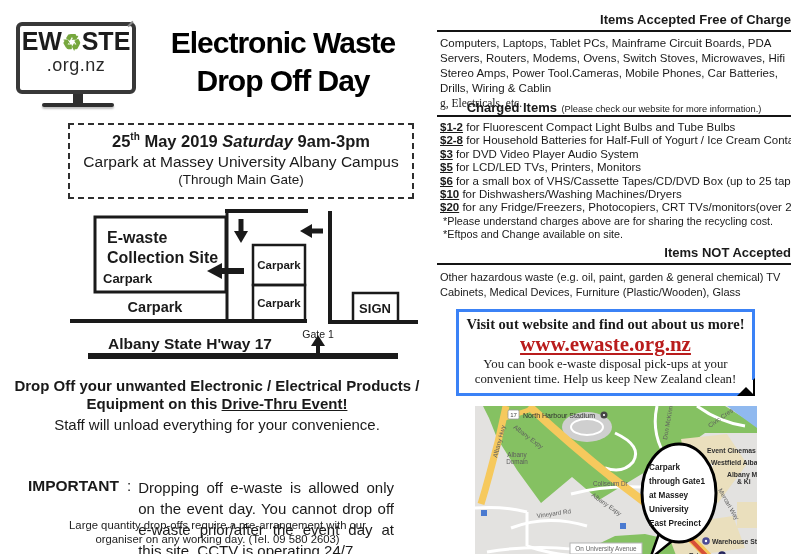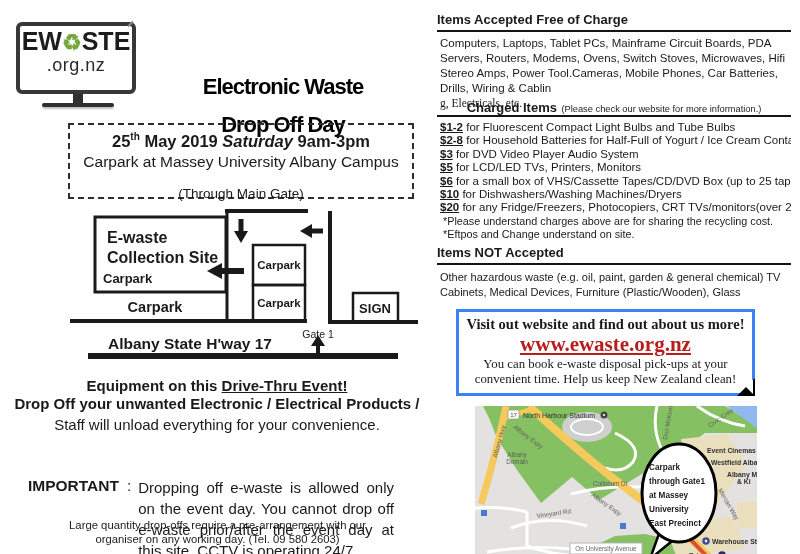--- a/index.html
+++ b/index.html
@@ -12,29 +12,29 @@
                width:112px;height:62px;text-align:center;padding-top:2px;box-sizing:content-box;}
   .brand{font-size:25px;font-weight:bold;letter-spacing:0px;color:#1c1c1c;line-height:27px;white-space:nowrap;}
   .brand .recycle{color:#76a73d;font-size:22px;}
   .logo-domain{font-size:18px;color:#2a2a2a;line-height:18px;letter-spacing:0.5px;}
   .logo-mark{position:absolute;right:-2px;top:-3px;width:7px;height:2px;background:#8a8a8a;transform:rotate(-45deg);}
   .logo-stem{width:10px;height:9px;background:#2f2f2f;margin:0 auto;}
   .logo-base{width:72px;height:4px;background:#2f2f2f;border-radius:2px;margin:0 auto;box-shadow:0 2px 2px rgba(0,0,0,.25);}
 
   
   .title{position:absolute;left:138px;top:24px;width:290px;text-align:center;
-         font-weight:bold;font-size:22px;line-height:38px;letter-spacing:-1px;color:#000;margin-top:44px;}
+         font-weight:bold;font-size:30px;line-height:38px;letter-spacing:-1px;color:#000;}
 
   
   .event-box{position:absolute;left:68px;top:123px;width:342px;height:66px;border:2px dashed #2e2e2e;
              text-align:center;padding-top:6px;}
   .event-date{font-size:16.5px;font-weight:bold;}
   .event-date sup{font-size:10px;}
   .event-loc{font-size:15.5px;margin-top:2px;}
-  .event-gate{font-size:13.5px;margin-top:15px;}
+  .event-gate{font-size:13.5px;margin-top:1px;}
 
   
   .diagram{position:absolute;left:60px;top:205px;}
 
   
   .dropoff{position:absolute;left:12px;top:377px;width:410px;text-align:center;}
   .dropoff .b{font-weight:bold;font-size:15px;line-height:18px;}
   .dropoff .sub{font-size:15px;line-height:19px;margin-top:2px;}
   .u{text-decoration:underline;}
 
@@ -42,21 +42,21 @@
   .important{position:absolute;left:28px;top:447px;width:366px;display:flex;margin-top:30px;}
   .imp-label{font-weight:bold;font-size:15.5px;white-space:nowrap;}
   .imp-sep{font-size:15px;margin:0 7px 0 8px;}
   .imp-body{font-size:15px;line-height:21px;text-align:justify;width:272px;}
 
   .large-note{position:absolute;left:45px;top:518px;width:345px;text-align:center;
               font-size:11.3px;line-height:14px;color:#222;}
 
   
   .rcol{position:absolute;left:437px;top:12px;width:354px;}
-  .rhead{font-size:13px;font-weight:bold;text-align:left;line-height:16px;}
+  .rhead{font-size:13px;font-weight:bold;text-align:right;line-height:16px;}
   .rule{border-top:2px solid #141414;margin:2px 0 0 0;}
   .free-body{font-size:11.5px;line-height:15px;padding:4px 2px 0 3px;}
   .tail-row{position:relative;height:17px;margin-top:0px;}
   .tail-text{position:absolute;left:3px;top:1px;font-size:11.5px;font-family:Liberation Serif, serif;}
   .charged-head{position:absolute;left:0;top:2px;width:100%;text-align:center;}
   .charged-head .h{font-size:13px;font-weight:bold;}
   .charged-head .n{font-size:9.3px;color:#222;}
   .clist{margin-top:4px;padding-left:3px;}
   .citem{font-size:11.5px;line-height:13.4px;white-space:nowrap;overflow:hidden;}
   .citem .p{font-weight:bold;text-decoration:underline;}
@@ -131,22 +131,22 @@
       <text x="219" y="64" font-size="11.5" font-weight="bold" text-anchor="middle">Carpark</text>
       <text x="219" y="102" font-size="11.5" font-weight="bold" text-anchor="middle">Carpark</text>
       <text x="95" y="107" font-size="14.5" font-weight="bold" text-anchor="middle">Carpark</text>
       <text x="315" y="108" font-size="13" font-weight="bold" text-anchor="middle">SIGN</text>
       <text x="258" y="133" font-size="10.5" text-anchor="middle">Gate 1</text>
       <text x="48" y="144" font-size="15.5" font-weight="bold">Albany State H'way 17</text>
     </g>
   </svg>
 
   <div class="dropoff">
+    <div class="b">Drop Off your unwanted Electronic / Electrical Products /</div>
     <div class="b"><span>Equipment on this </span><span class="u">Drive-Thru Event!</span></div>
-    <div class="b">Drop Off your unwanted Electronic / Electrical Products /</div>
     <div class="sub">Staff will unload everything for your convenience.</div>
   </div>
 
   <div class="important">
     <span class="imp-label">IMPORTANT</span>
     <span class="imp-sep">:</span>
     <span class="imp-body">Dropping off e-waste is allowed only on the event day. You cannot drop off e-waste prior/after the event day at this site. CCTV is operating 24/7.</span>
   </div>
 
   <div class="large-note">Large quantity drop-offs require a pre-arrangement with our organiser on any working day. (Tel. 09 580 2603)</div>
@@ -163,21 +163,21 @@
 
     <div class="clist">
       <div class="citem"><span class="p">$1-2</span><span> for Fluorescent Compact Light Bulbs and Tube Bulbs</span></div>
       <div class="citem"><span class="p">$2-8</span><span> for Household Batteries for Half-Full of Yogurt / Ice Cream Container</span></div>
       <div class="citem"><span class="p">$3</span><span> for DVD Video Player Audio System</span></div>
       <div class="citem"><span class="p">$5</span><span> for LCD/LED TVs, Printers, Monitors</span></div>
       <div class="citem"><span class="p">$6</span><span> for a small box of VHS/Cassette Tapes/CD/DVD Box (up to 25 tapes)</span></div>
       <div class="citem"><span class="p">$10</span><span> for Dishwashers/Washing Machines/Dryers</span></div>
       <div class="citem"><span class="p">$20</span><span> for any Fridge/Freezers, Photocopiers, CRT TVs/monitors(over 20inch)</span></div>
       <div class="fnote">*Please understand charges above are for sharing the recycling cost.</div>
-      <div class="fnote">*Eftpos and Change understand on site.</div>
+      <div class="fnote">*Eftpos and Change available on site.</div>
     </div>
 
     <div class="rhead na-head">Items NOT Accepted</div>
     <div class="rule"></div>
     <div class="na-body">Other hazardous waste (e.g. oil, paint, garden &amp; general chemical) TV Cabinets, Medical Devices, Furniture (Plastic/Wooden), Glass</div>
 
     <div class="webbox">
       <div class="web-h">Visit out website and find out about us more!</div>
       <a class="web-url" href="#">www.ewaste.org.nz</a>
       <div class="web-b">You can book e-waste disposal pick-ups at your convenient time. Help us keep New Zealand clean!</div>

